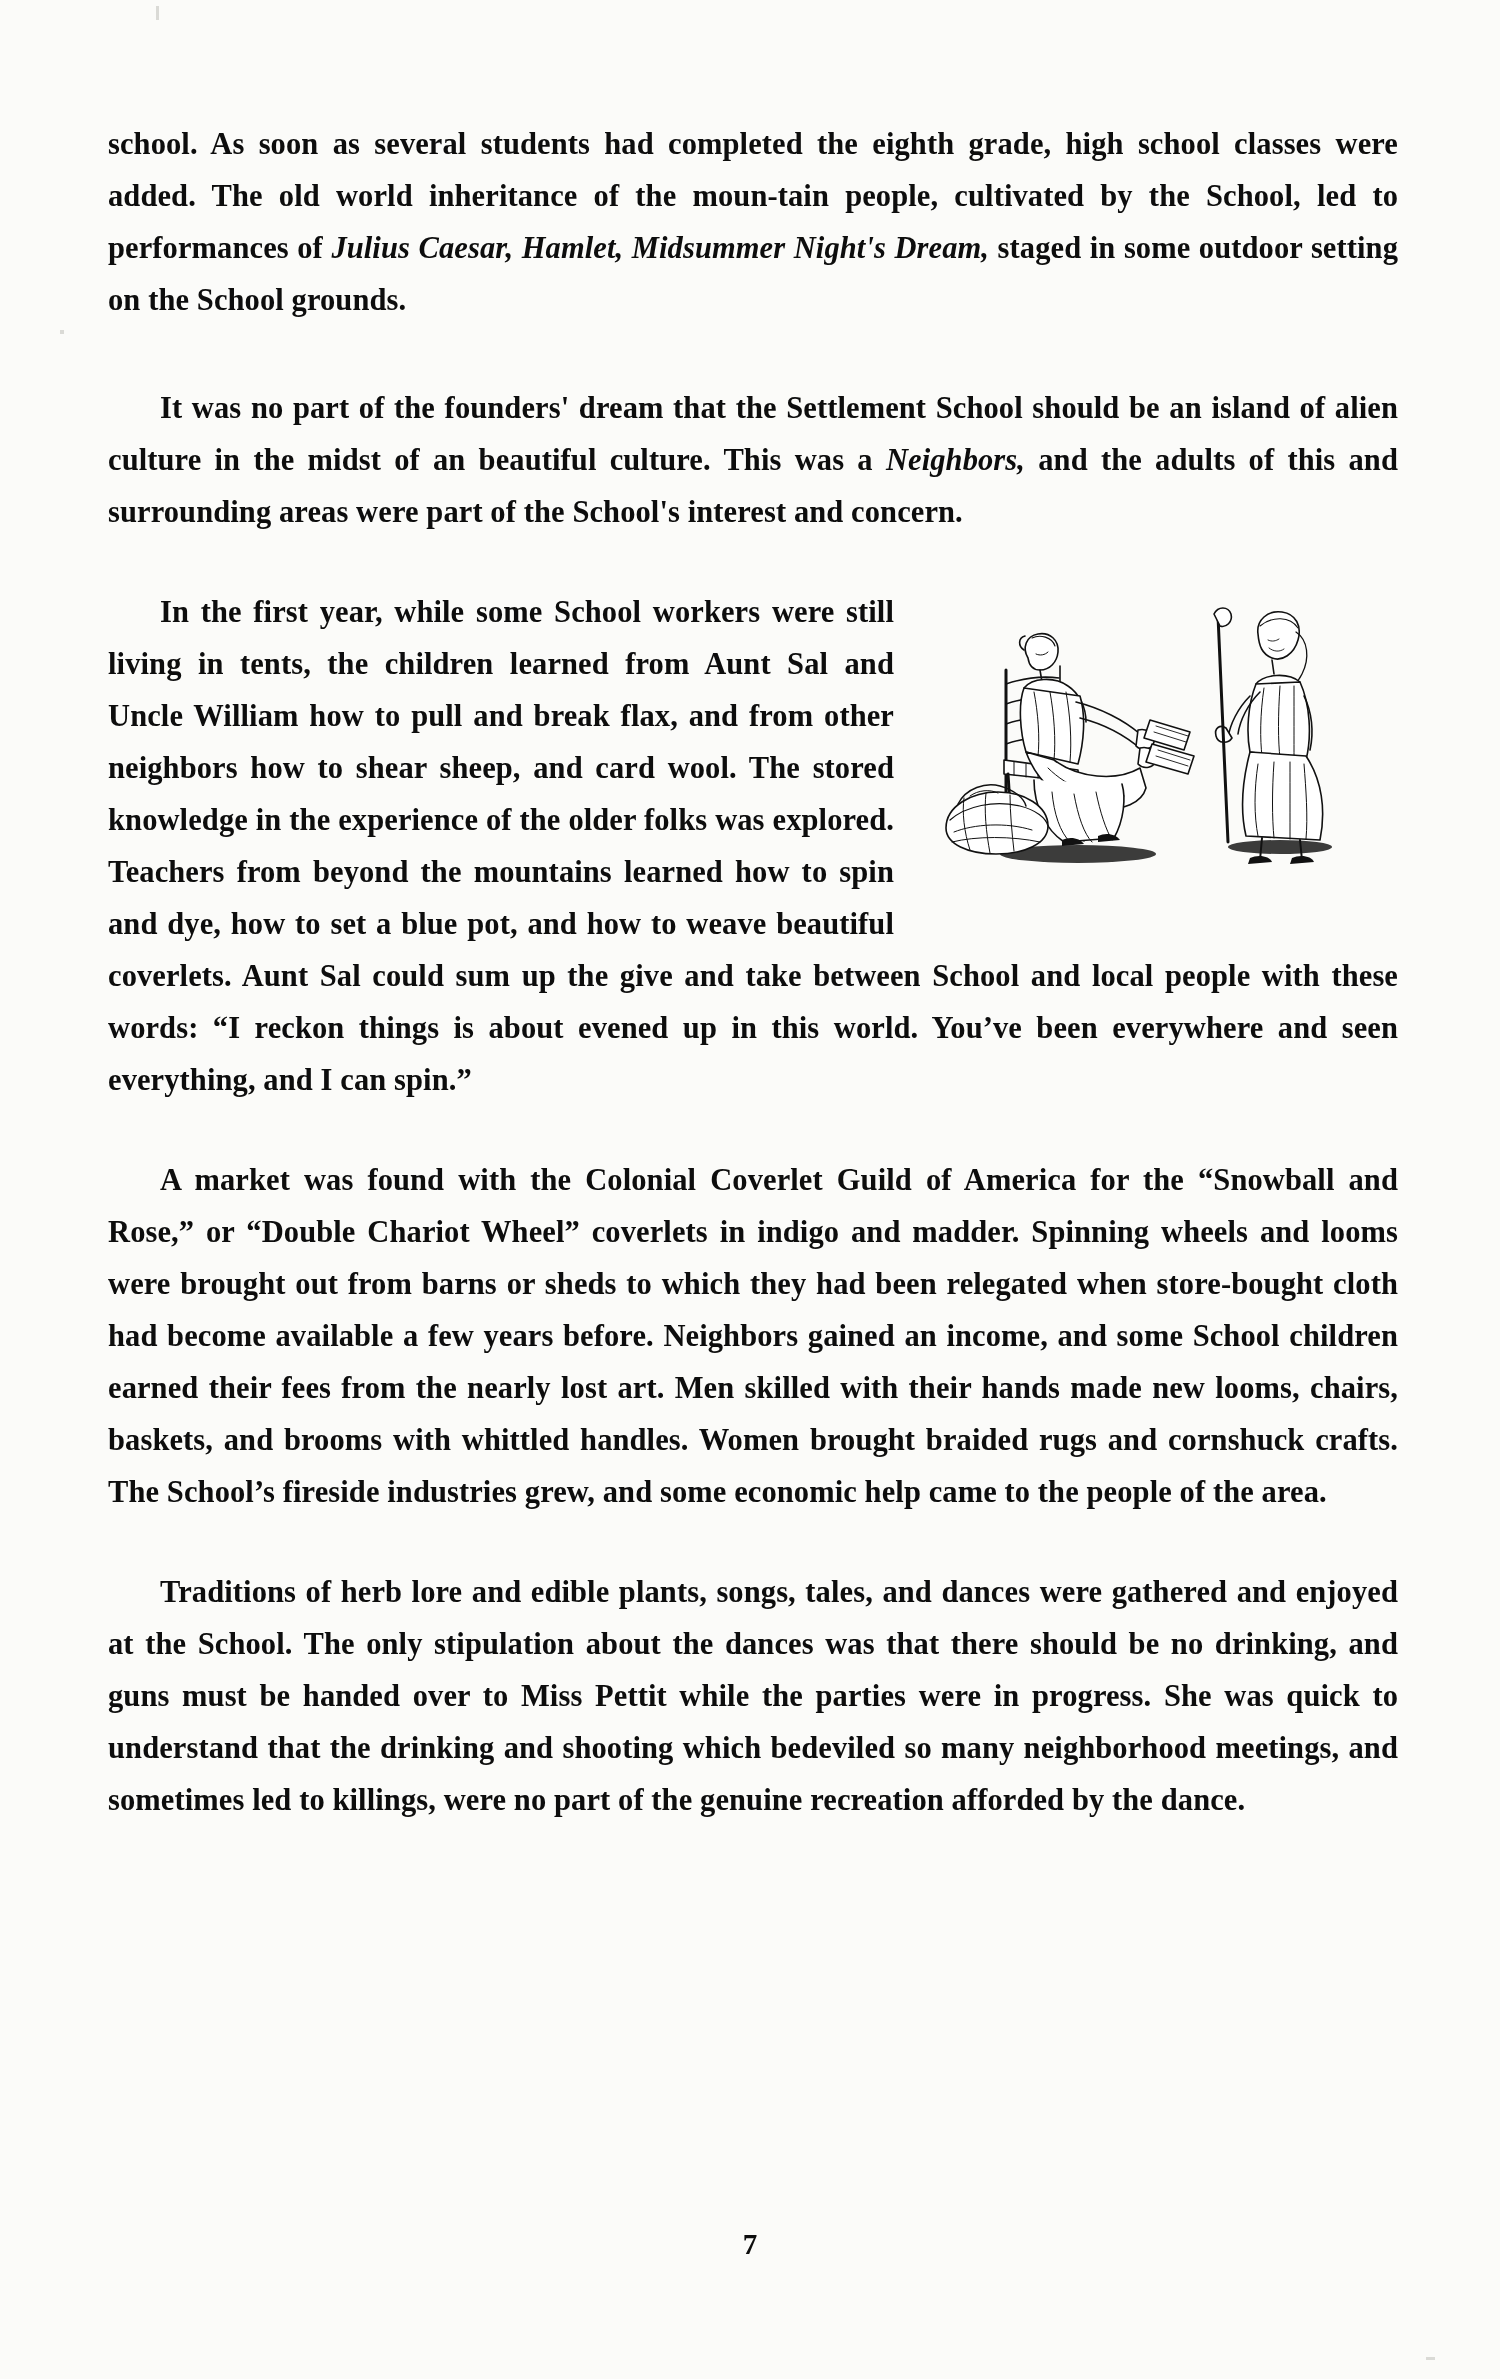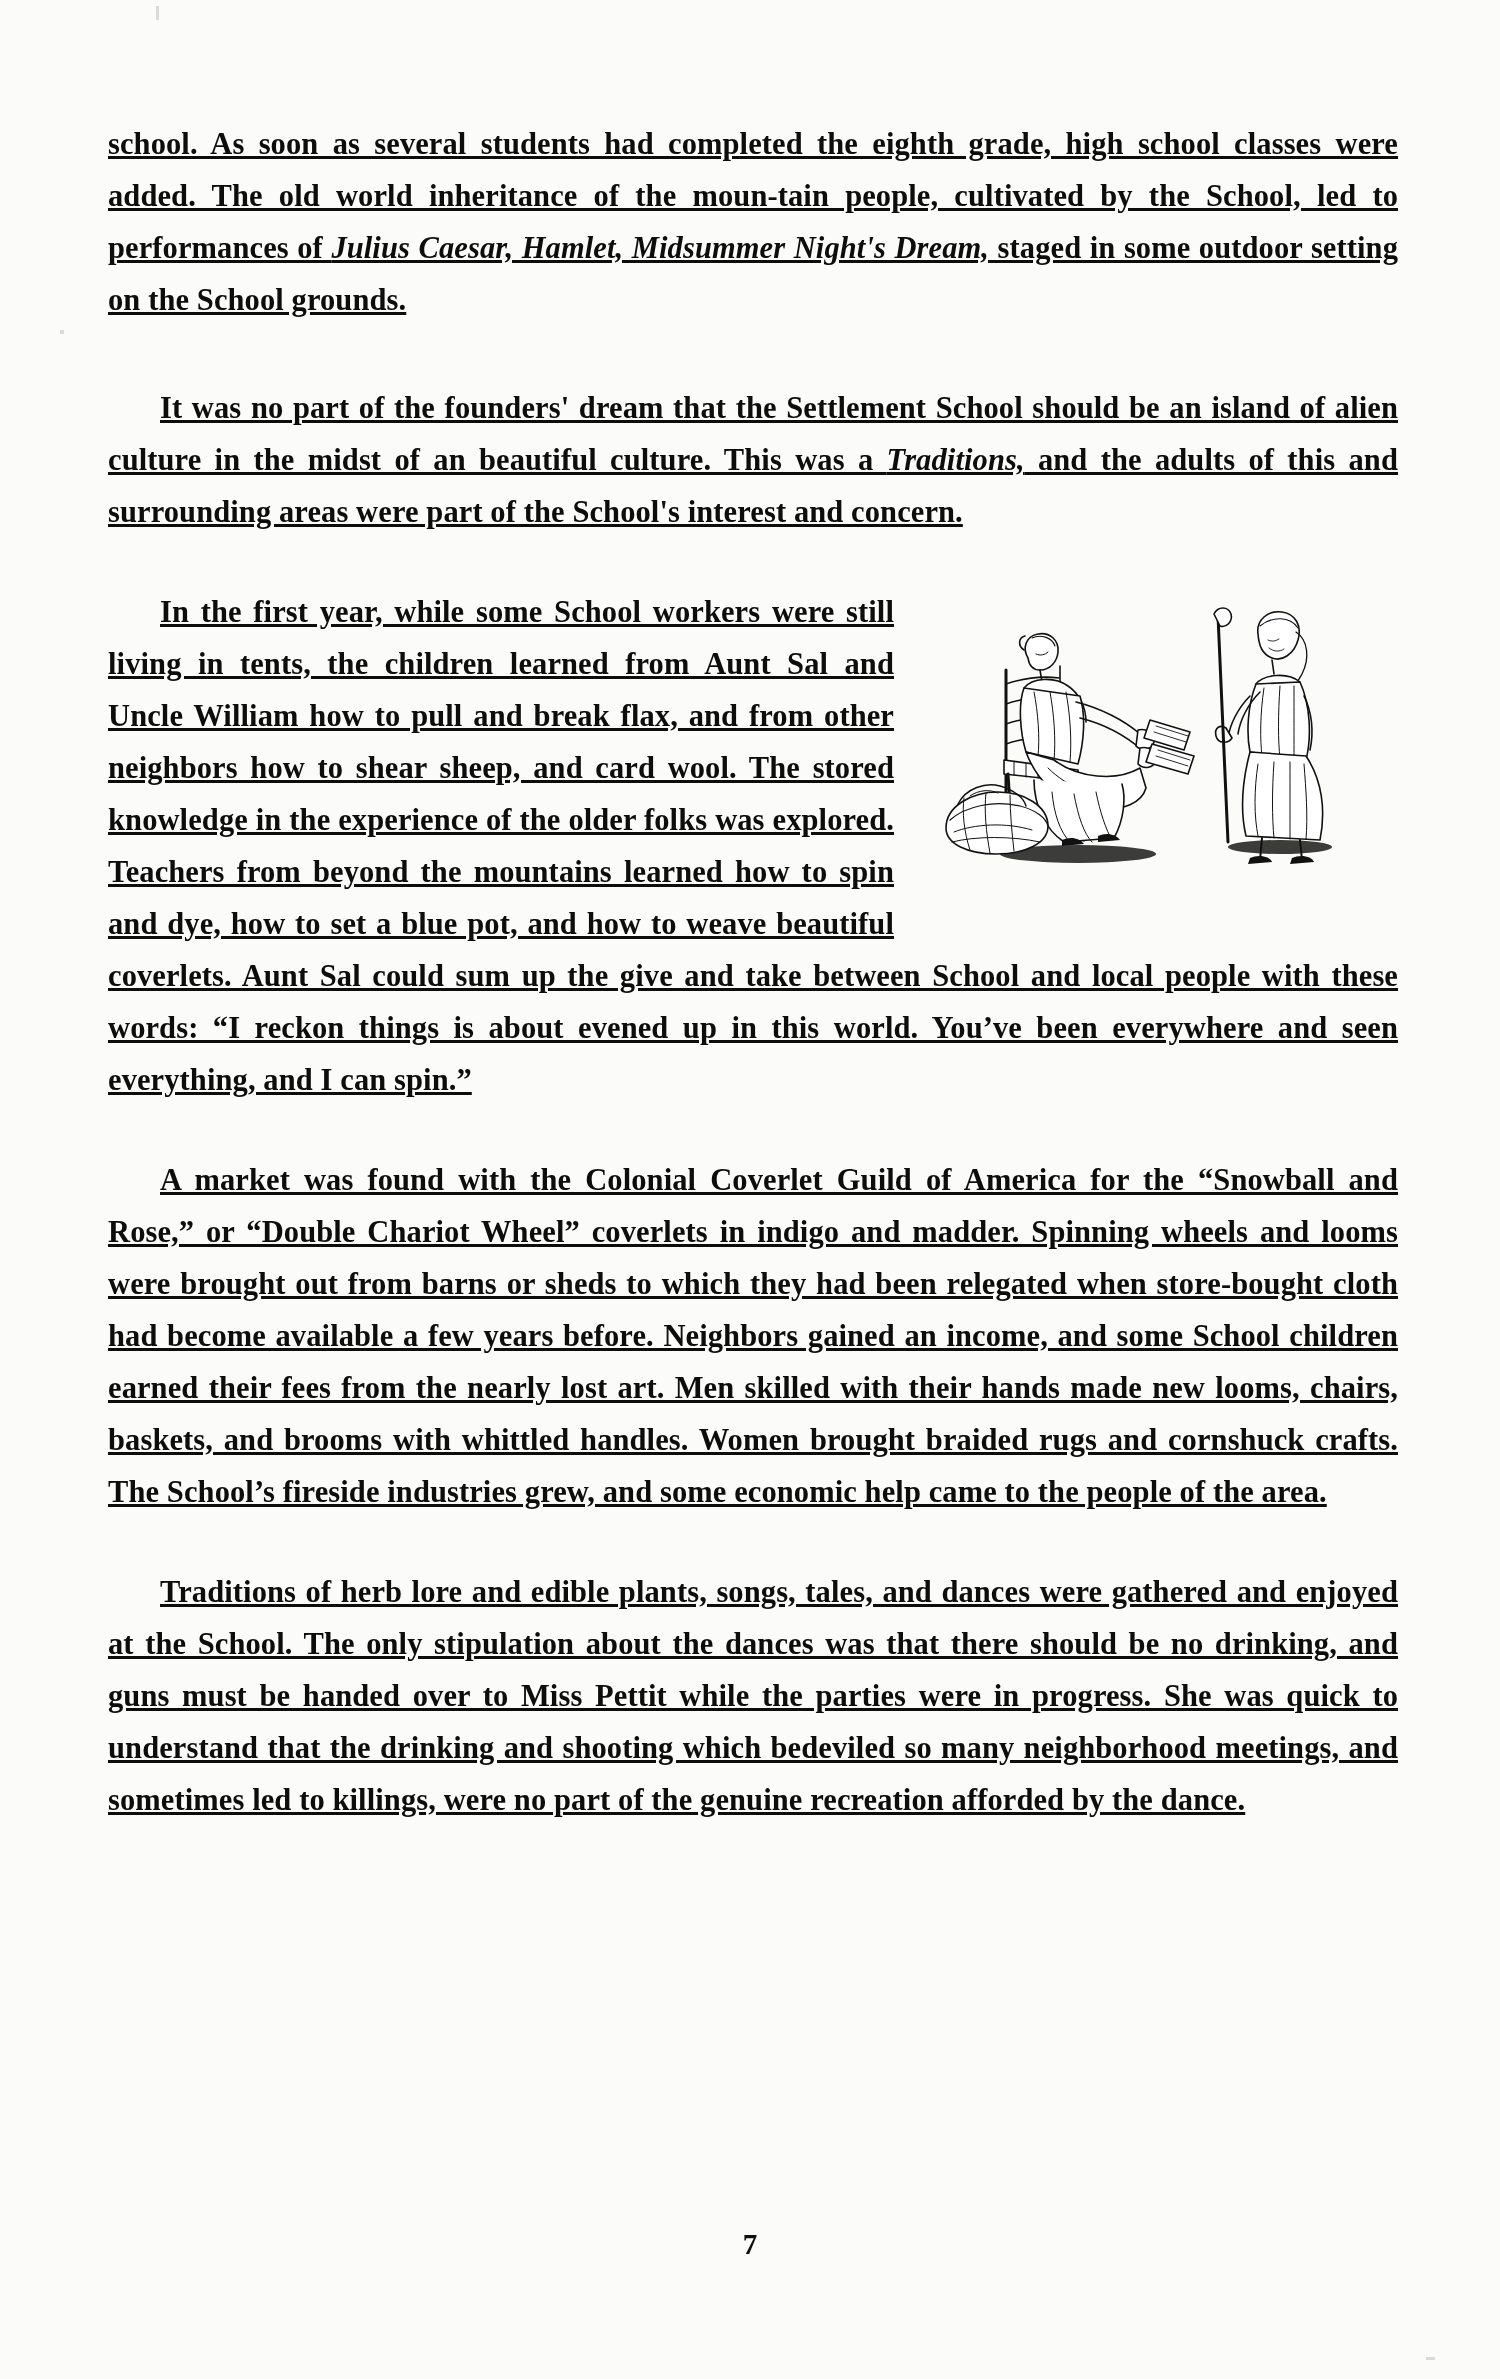--- a/index.html
+++ b/index.html
@@ -20,21 +20,20 @@
     left: 0; top: 0;
     width: 1500px;
     height: 2379px;
     background: #fbfbf9;
   }
   .content {
     position: absolute;
     left: 108px;
     top: 118px;
     width: 1290px;
-    text-decoration: underline;
   }
   p.para {
     margin: 0 0 0 0;
     font-size: 30.5px;
     line-height: 52px;
     text-align: justify;
     text-justify: inter-word;
     font-weight: 600;
     letter-spacing: 0.1px;
     font-family: "Liberation Serif", serif;
@@ -84,21 +83,21 @@
 <body>
 
 <div class="page">
 
   <div class="content">
 
     <p class="para" id="p1-host"><span><span>school. As soon as several students had completed the eighth grade, high school classes were added. The old world inheritance of the moun-tain people, cultivated by the School, led to performances of </span><em class="title">Julius Caesar, Hamlet, Midsummer Night's Dream,</em><span> staged in some outdoor setting on the School grounds.</span></span></p>
 
     <div class="gap-lg"></div>
 
-    <p class="para indent" id="p2-host"><span><span>It was no part of the founders' dream that the Settlement School should be an island of alien culture in the midst of an beautiful culture. This was a </span><em class="title">Traditions,</em><span> and the adults of this and surrounding areas were part of the School's interest and concern.</span></span></p>
+    <p class="para indent" id="p2-host"><span><span>It was no part of the founders' dream that the Settlement School should be an island of alien culture in the midst of an beautiful culture. This was a </span><em class="title">Neighbors,</em><span> and the adults of this and surrounding areas were part of the School's interest and concern.</span></span></p>
 
     <div class="gap-md"></div>
 
     <div class="wrap-block">
 
       <div class="illus">
         <svg width="470" height="350" viewBox="0 0 470 350" xmlns="http://www.w3.org/2000/svg">
           <g stroke="#111" fill="none" stroke-width="1.6" stroke-linecap="round" stroke-linejoin="round">
 
             <ellipse cx="150" cy="262" rx="78" ry="9" fill="#1a1a1a" stroke="none" opacity="0.85"></ellipse>

